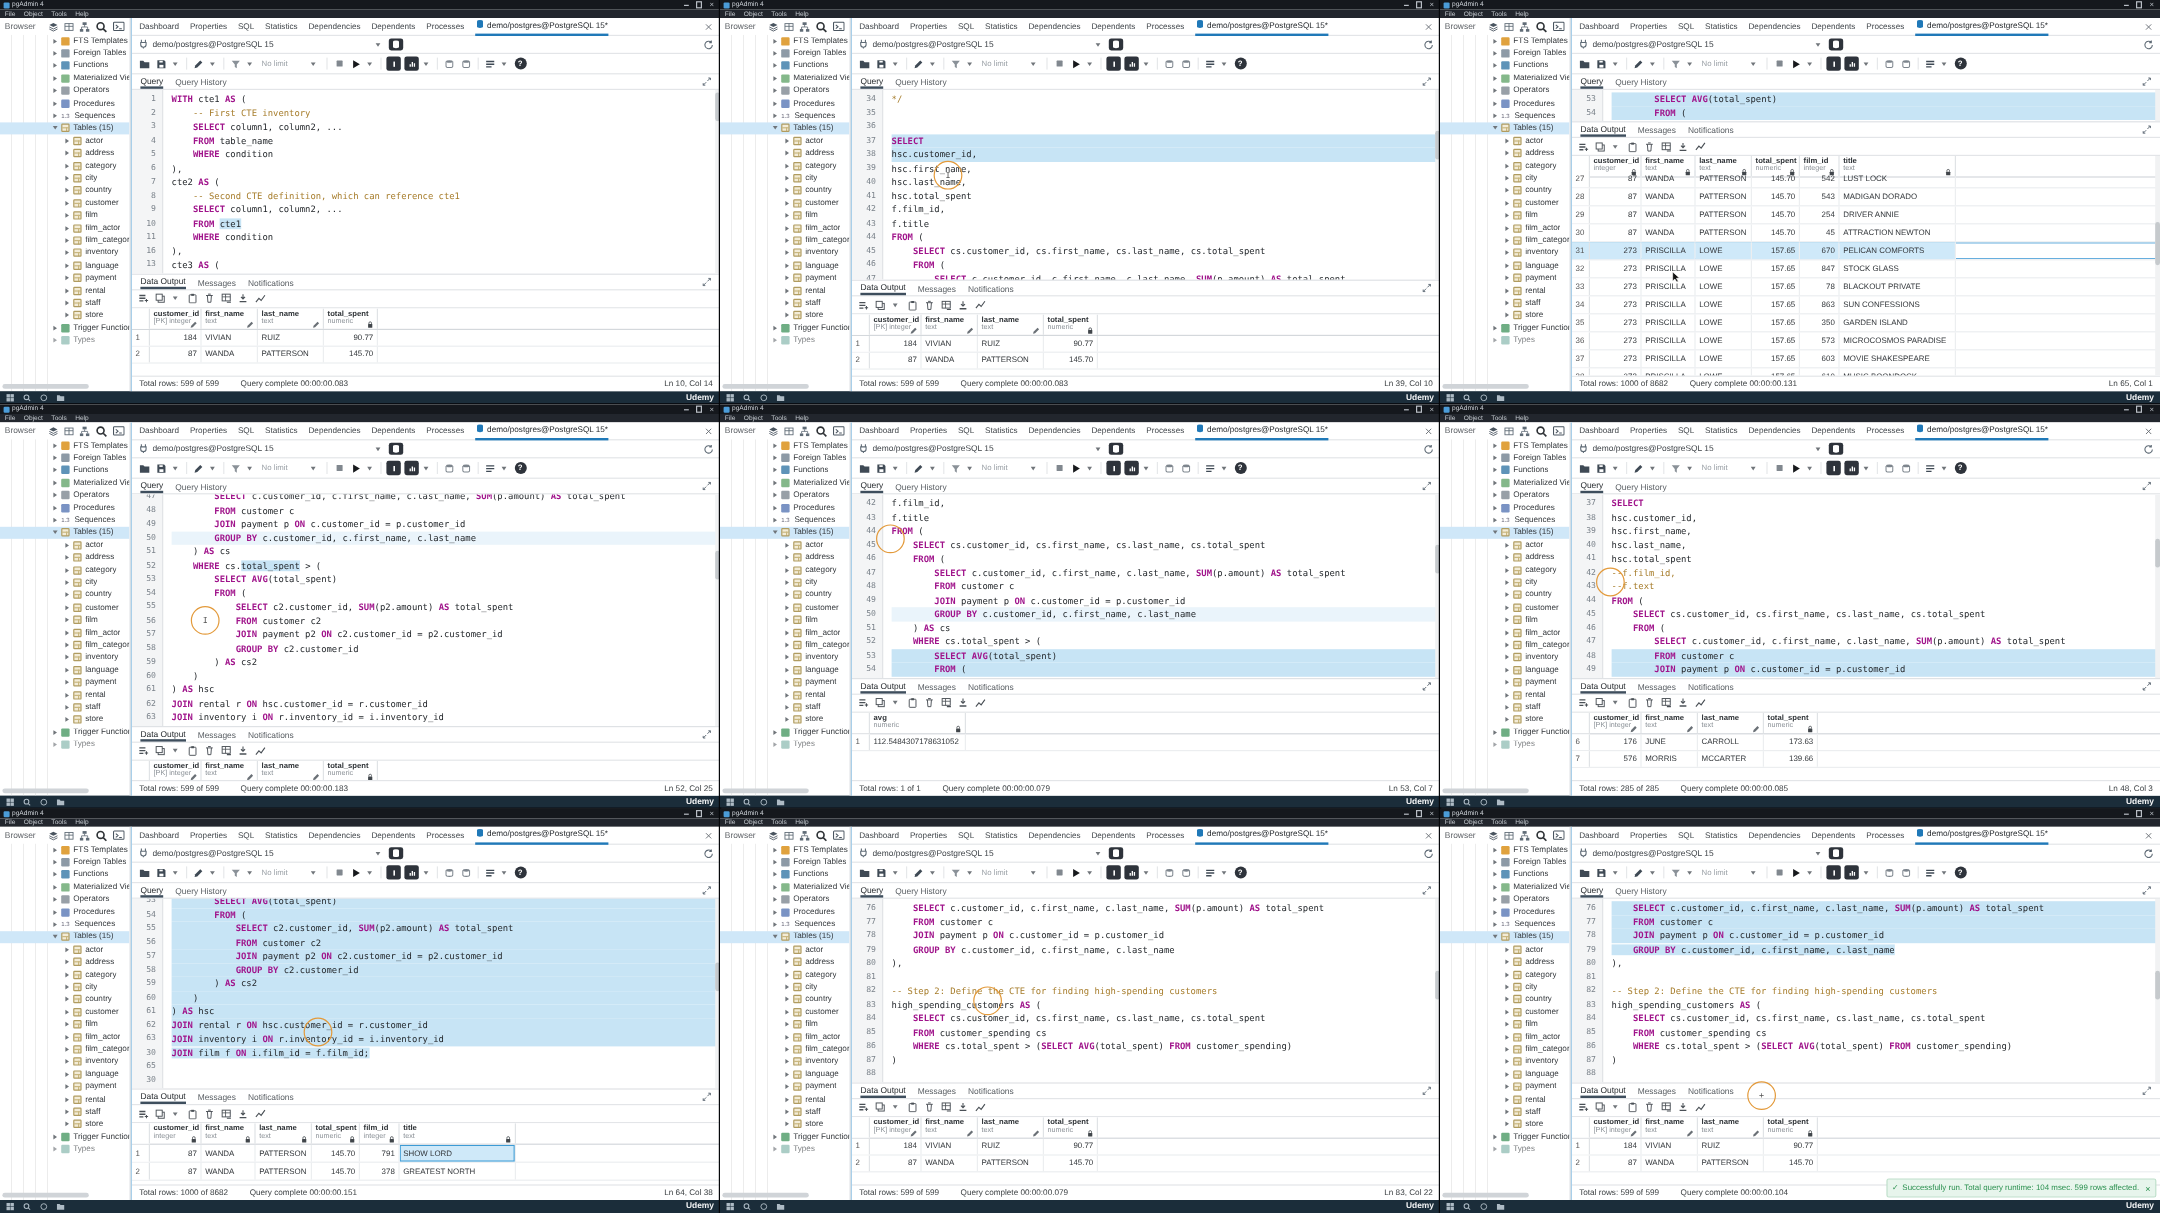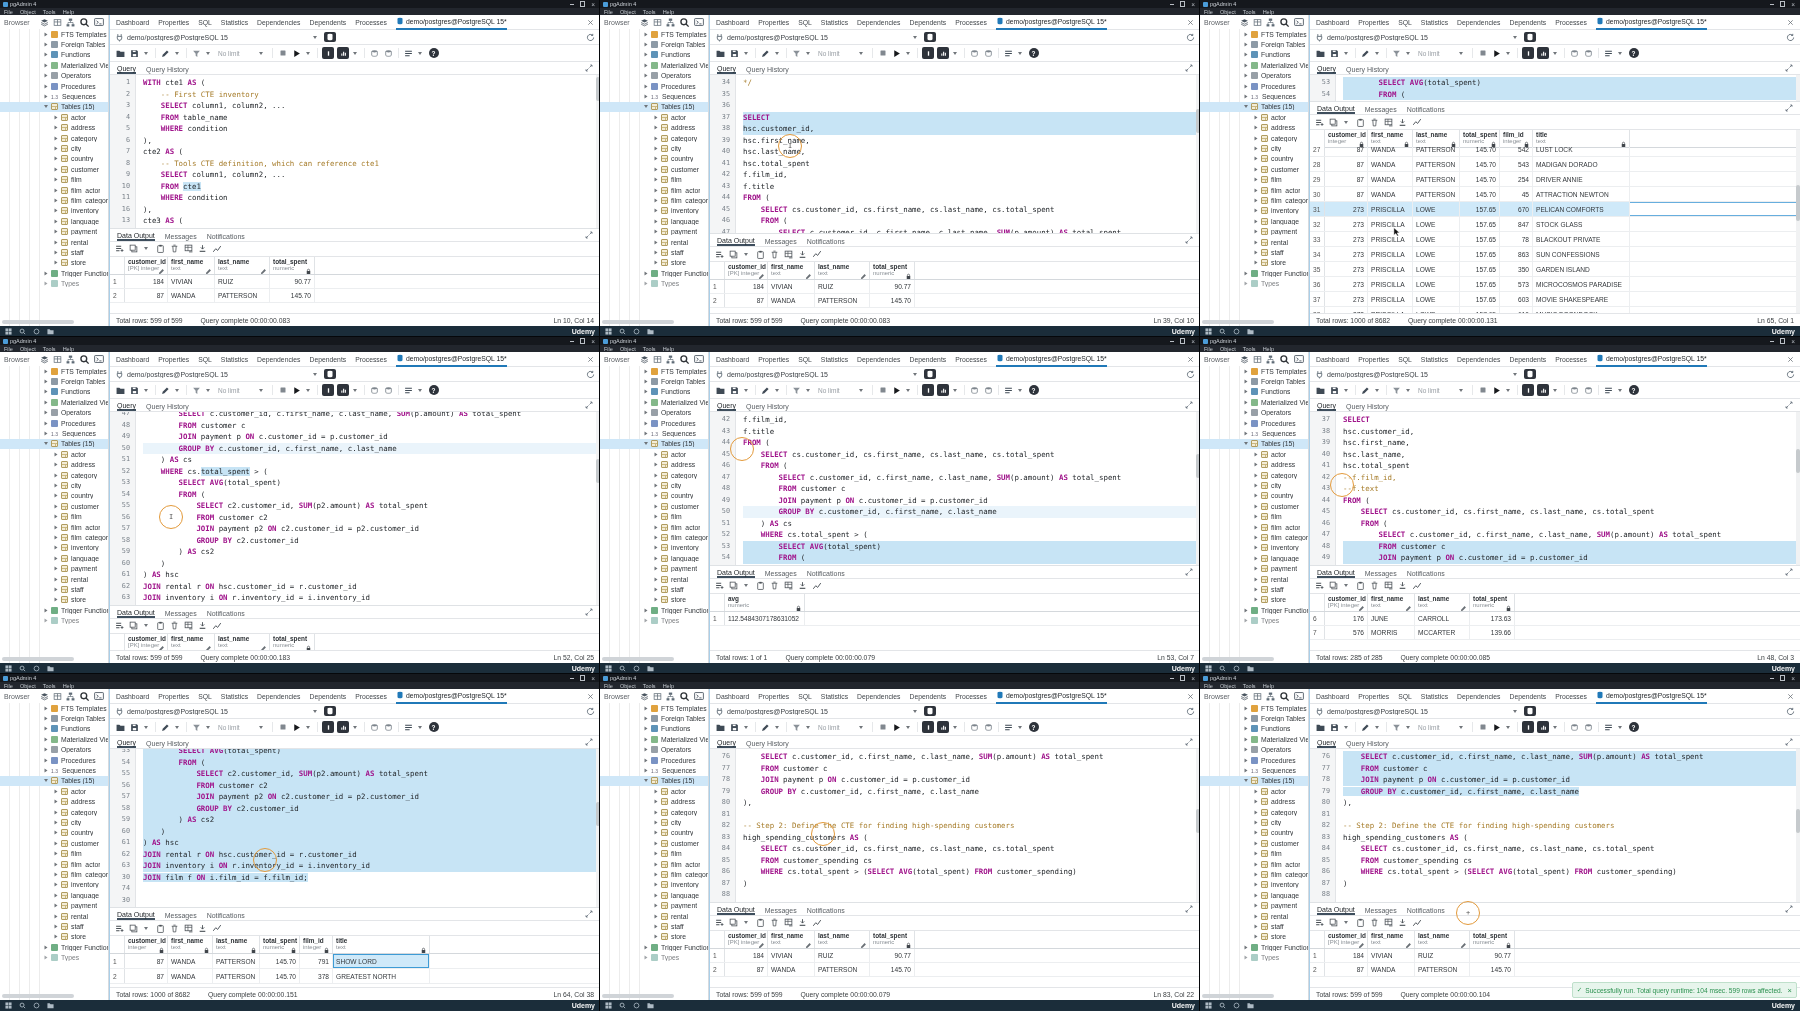--- a/index.html
+++ b/index.html
@@ -443,21 +443,21 @@
               <span class="lnum">13</span>
             </div>
             <div class="code">
               <div class="cline"><span class="kw">WITH</span> cte1 <span class="kw">AS</span> (</div>
               <div class="cline"><span class="cm">    -- First CTE inventory</span></div>
               <div class="cline">    <span class="kw">SELECT</span> column1, column2, ...</div>
               <div class="cline">    <span class="kw">FROM</span> table_name</div>
               <div class="cline">    <span class="kw">WHERE</span> condition</div>
               <div class="cline">),</div>
               <div class="cline">cte2 <span class="kw">AS</span> (</div>
-              <div class="cline"><span class="cm">    -- Tools CTE definition, which can reference cte1</span></div>
+              <div class="cline"><span class="cm">    -- Second CTE definition, which can reference cte1</span></div>
               <div class="cline">    <span class="kw">SELECT</span> column1, column2, ...</div>
               <div class="cline">    <span class="kw">FROM</span> <span class="seltext">cte1</span></div>
               <div class="cline">    <span class="kw">WHERE</span> condition</div>
               <div class="cline">),</div>
               <div class="cline">cte3 <span class="kw">AS</span> (</div>
             </div>
             <div class="escroll">
               <div class="ethumb" style="top: 2px;"></div>
             </div>
           </div>
@@ -3441,21 +3441,21 @@
               <span class="lnum">55</span>
               <span class="lnum">56</span>
               <span class="lnum">57</span>
               <span class="lnum">58</span>
               <span class="lnum">59</span>
               <span class="lnum">60</span>
               <span class="lnum">61</span>
               <span class="lnum">62</span>
               <span class="lnum">63</span>
               <span class="lnum">30</span>
-              <span class="lnum">74</span>
+              <span class="lnum">65</span>
               <span class="lnum">30</span>
             </div>
             <div class="code" style="margin-top: -6px;">
               <div class="cline selfull">        <span class="kw">SELECT</span> <span class="kw">AVG</span>(total_spent)</div>
               <div class="cline selfull">        <span class="kw">FROM</span> (</div>
               <div class="cline selfull">            <span class="kw">SELECT</span> c2.customer_id, <span class="kw">SUM</span>(p2.amount) <span class="kw">AS</span> total_spent</div>
               <div class="cline selfull">            <span class="kw">FROM</span> customer c2</div>
               <div class="cline selfull">            <span class="kw">JOIN</span> payment p2 <span class="kw">ON</span> c2.customer_id = p2.customer_id</div>
               <div class="cline selfull">            <span class="kw">GROUP</span> <span class="kw">BY</span> c2.customer_id</div>
               <div class="cline selfull">        ) <span class="kw">AS</span> cs2</div>

